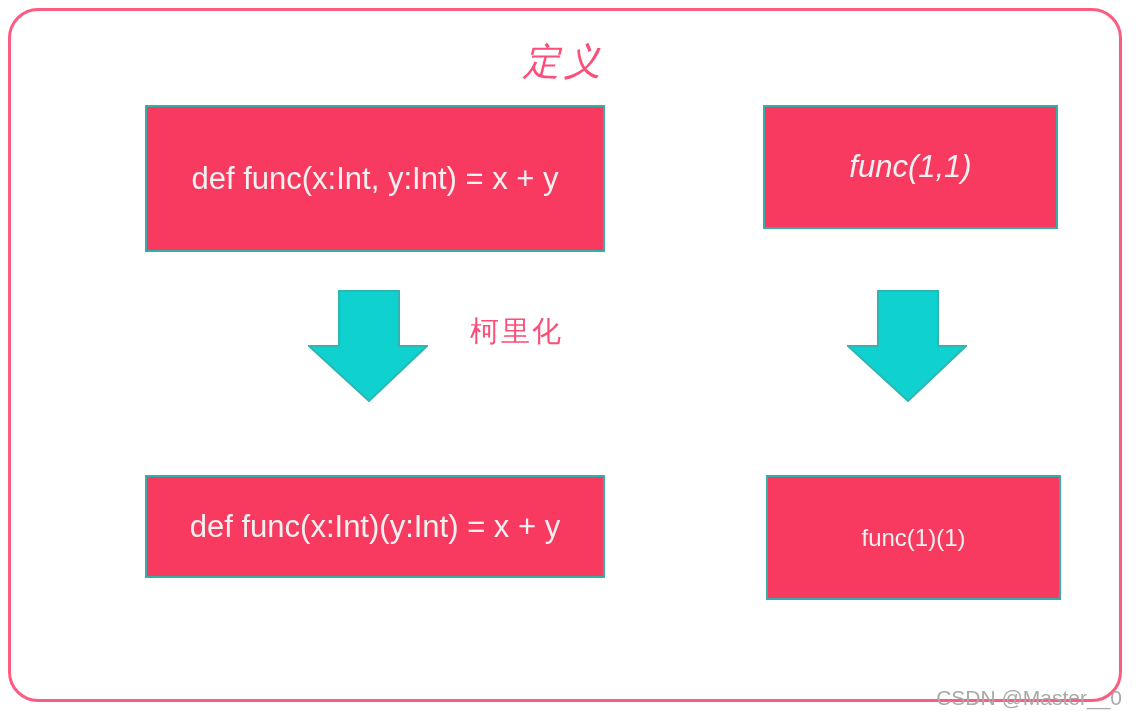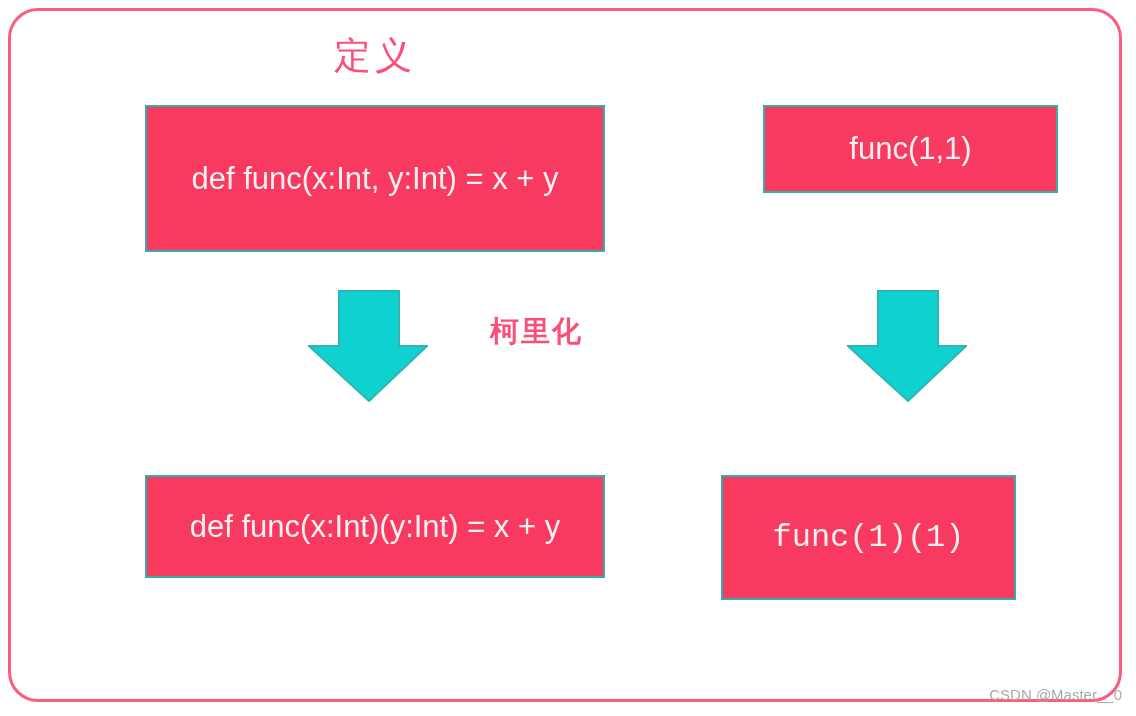--- a/index.html
+++ b/index.html
@@ -21,73 +21,73 @@
     top: 8px;
     width: 1114px;
     height: 694px;
     border: 3px solid var(--outer-border, #fb5c80);
     border-radius: 30px;
     box-sizing: border-box;
     pointer-events: none;
   }
   .heading {
     position: absolute;
-    top: 32px;
+    top: 38px;
     height: 48px;
     line-height: 48px;
-    text-align: center;
+    text-align: right;
     font-family: "Liberation Serif", "DejaVu Serif", serif;
     font-size: 37px;
     letter-spacing: 4px;
     color: var(--heading-text, #fb4e78);
+    font-style: italic;
   }
   .heading.left  { left: 145px; width: 460px; }
   .heading.right { left: 763px; width: 295px; }
   .box {
     position: absolute;
     box-sizing: border-box;
     background: var(--box-fill, #f93a60);
     border: 2px solid var(--box-border, #35aeaa);
     color: var(--box-text, #f2f0f0);
     display: flex;
     align-items: center;
     justify-content: center;
     font-size: 31px;
     white-space: nowrap;
   }
   .box.def-top     { left: 145px; top: 105px; width: 460px; height: 147px; }
-  .box.call-top    { left: 763px; top: 105px; width: 295px; height: 88px; }
+  .box.call-top    { left: 763px; top: 105px; width: 295px; height: 124px; font-style: italic; }
   .box.def-bottom  { left: 145px; top: 475px; width: 460px; height: 103px; }
-  .box.call-bottom { left: 721px; top: 475px; width: 295px; height: 125px; font-size: 32px; font-family: Liberation Mono, monospace; }
+  .box.call-bottom { left: 766px; top: 475px; width: 295px; height: 125px; font-size: 24px; }
   .arrow {
     position: absolute;
     top: 290px;
   }
   .arrow.left  { left: 308px; }
   .arrow.right { left: 847px; }
   .arrow polygon {
     fill: var(--arrow-fill, #0fd2d0);
     stroke: var(--arrow-stroke, #2fb5b2);
     stroke-width: 2;
   }
   .arrow-label {
     position: absolute;
-    left: 490px;
+    left: 470px;
     top: 312px;
     font-family: "Liberation Serif", "DejaVu Serif", serif;
     font-size: 29px;
     letter-spacing: 2px;
     color: var(--heading-text, #fb4e78);
-    font-weight: bold;
   }
   .watermark {
     position: absolute;
     right: 14px;
     top: 686px;
-    font-size: 15px;
+    font-size: 21px;
     color: var(--watermark-text, #a9a9a9);
   }
 </style>
 </head>
 <body>
 
 <div class="canvas">
 
   <div class="frame"></div>
 

